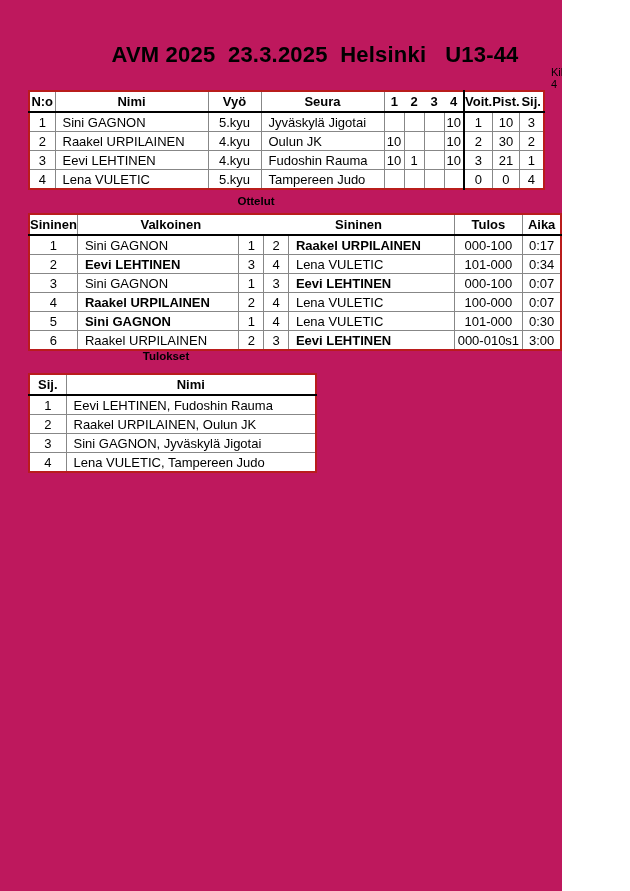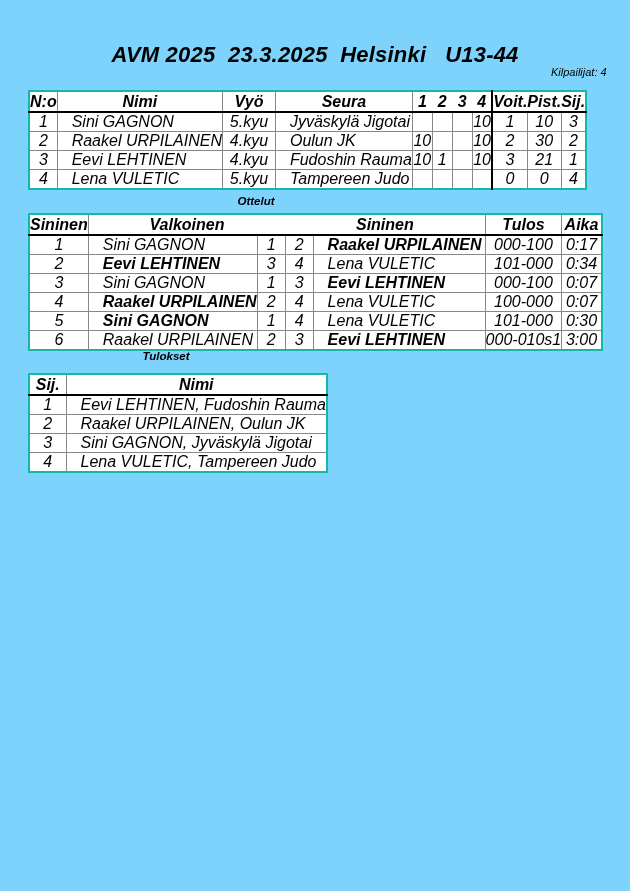--- a/index.html
+++ b/index.html
@@ -1,43 +1,43 @@
 <!DOCTYPE html>
 <html><head>
 <meta charset="utf-8">
 <style>
   html, body { margin:0; padding:0; background:#ffffff; }
   .page {
-    position:relative; width:630px; height:891px; background:#7dd3fc;
-    font-family:"Liberation Sans", sans-serif; color:#000; overflow:hidden;font-style:italic;
+    position:relative; width:562px; height:891px; background:#be185d;
+    font-family:"Liberation Sans", sans-serif; color:#000; overflow:hidden;
   }
   .title {
     position:absolute; top:42px; left:0; width:630px; text-align:center;
     font-size:22px; font-weight:bold; white-space:pre; letter-spacing:0.2px;
   }
   .caption {
     position:absolute; font-size:11.5px; font-weight:bold;
     transform:translateX(-50%); white-space:nowrap;
   }
   .cap-kilpailijat { left:244px; top:66px;margin-top:48px; }
   .cap-ottelut    { left:256px; top:195px; }
   .cap-tulokset   { left:166px; top:350px; }
   .competitors-count { position:absolute; left:551px; top:66px; font-size:11px; }
 
   table {
     position:absolute; border-collapse:collapse; table-layout:fixed;
-    font-size:16px; border:2px solid #14b8a6; background:#fff;
+    font-size:13px; border:2px solid #b91c1c; background:#fff;
   }
   th, td {
     border:1px solid #878787; padding:0; height:18px;
     overflow:hidden; white-space:nowrap; vertical-align:middle;
   }
   thead th { border-bottom:2px solid #000; font-weight:bold; height:19px; }
   .center { text-align:center; }
-  .left   { text-align:left; padding-left:14px; }
+  .left   { text-align:left; padding-left:7px; }
   .sep    { border-left:2px solid #000 !important; }  
   .hid    { border-left:hidden; }                     
 
   .t1 { left:28px; top:90px; }
   .t2 { left:28px; top:213px; }
   .t3 { left:28px; top:373px; }
 </style>
 </head>
 <body>
 

